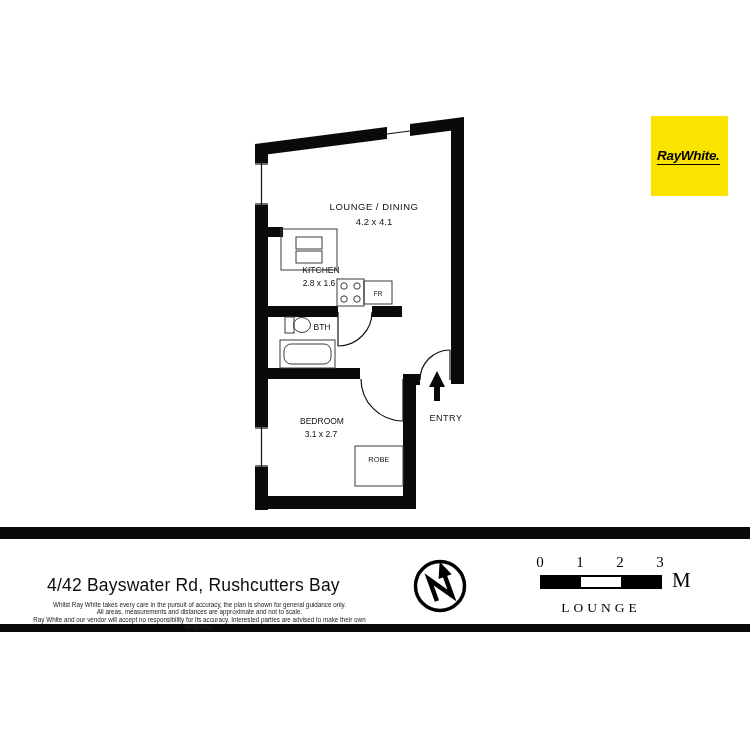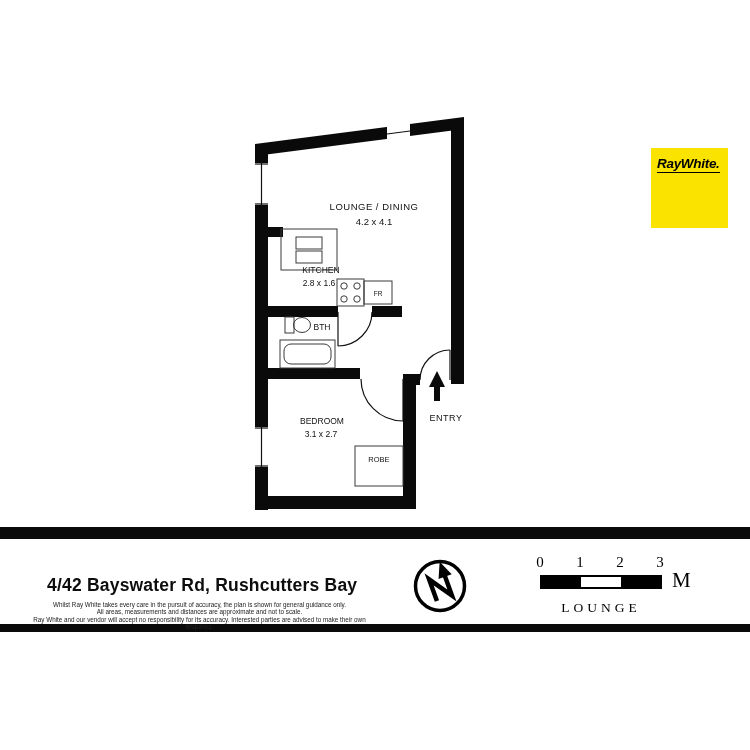--- a/index.html
+++ b/index.html
@@ -5,22 +5,22 @@
   html,body{margin:0;padding:0}
   body{
     width:750px;height:750px;background:#ffffff;position:relative;
     font-family:"Liberation Sans",sans-serif;overflow:hidden;color:#111;
   }
   .page{position:absolute;inset:0}
 
   
   .logo{
     position:absolute;left:651px;top:116px;width:77px;height:80px;
-    background:#fbe300;display:flex;align-items:flex-start;
-    padding:8px 0 8px 6px;box-sizing:border-box;margin-top:32px;
+    background:#fbe300;display:flex;align-items:center;
+    padding:8px 0 8px 6px;box-sizing:border-box;
   }
   .logo-text{
     font-style:italic;font-weight:bold;font-size:13.5px;color:#000;
     border-bottom:1.5px solid #000;padding-bottom:1px;letter-spacing:-0.3px;
   }
 
   
   .plan{position:absolute;left:0;top:0}
   .wall{fill:#0a0a0a;stroke:none}
   .gapw{fill:#ffffff;stroke:none}
@@ -28,21 +28,21 @@
   .fixture{stroke:#3a3a3a;stroke-width:1px;fill:none}
   .room-label{fill:#111;text-anchor:middle;font-family:"Liberation Sans",sans-serif}
 
   
   .bar{position:absolute;left:0;width:750px;background:#0a0a0a}
   .bar-top{top:527px;height:12px}
   .bar-bottom{top:624px;height:8px}
 
   
   .address{
-    position:absolute;left:47px;top:575px;font-size:17.5px;font-weight:bold;
+    position:absolute;left:47px;top:575px;font-size:17.5px;font-weight:normal;
     color:#0d0d0d;letter-spacing:.2px;white-space:nowrap;
   }
   .disclaimer{
     position:absolute;left:22px;top:601px;width:355px;text-align:center;
     font-size:6.3px;line-height:7.3px;color:#222;
   }
 
   
   .scale{position:absolute;left:540px;top:554px;width:120px;height:66px;font-family:"Liberation Serif",serif;color:#000}
   .tick{position:absolute;top:0;transform:translateX(-50%);font-size:15px}

